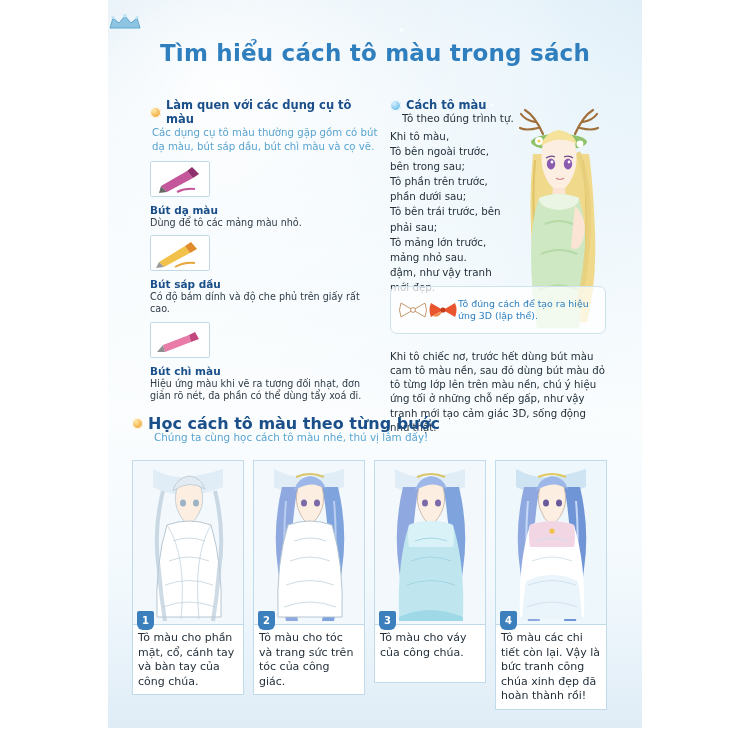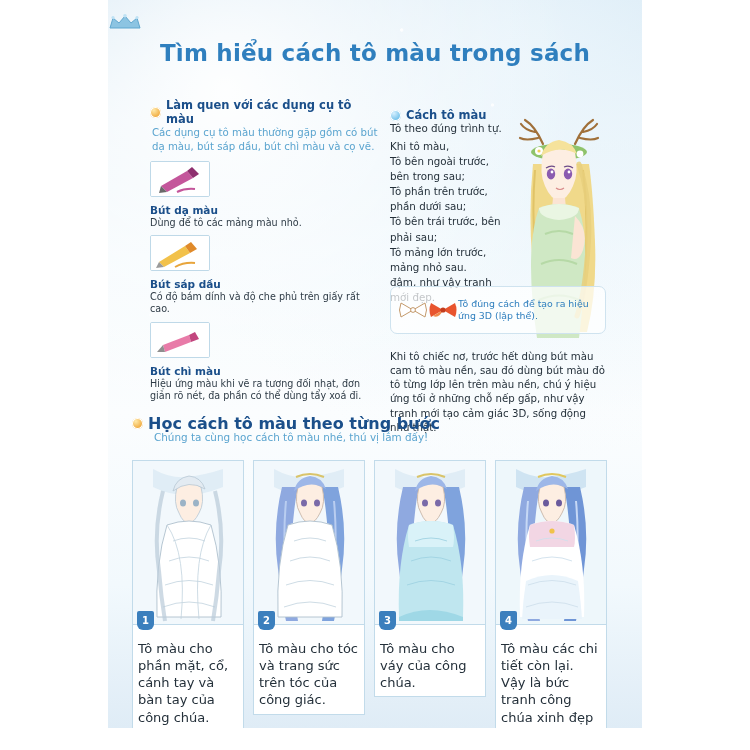--- a/index.html
+++ b/index.html
@@ -72,21 +72,21 @@
   
   .col-left {
     position: absolute;
     left: 42px;
     top: 98px;
     width: 228px;
   }
   .col-right {
     position: absolute;
     left: 282px;
-    top: 108px;
+    top: 98px;
     width: 215px;
   }
   .sec-head {
     display: flex;
     align-items: center;
     gap: 5px;
     font-size: 11.5px;
     font-weight: bold;
     color: #1b4f8a;
   }
@@ -135,21 +135,21 @@
   }
   .tool-desc {
     font-size: 9.6px;
     line-height: 1.3;
     color: #2e3b46;
   }
   
   .rt-intro {
     font-size: 10.3px;
     color: #24303a;
-    margin: 0 0 3px 0;
+    margin: 0 0 3px 12px;
     line-height: 1.35;
   }
   .rt-list {
     font-size: 10.3px;
     color: #24303a;
     line-height: 1.42;
     width: 118px;
   }
   .rt-list div { margin-bottom: 0.5px; }
   .princess {
@@ -247,22 +247,22 @@
     background: #3b7fbd;
     border-radius: 2px 2px 6px 6px;
     color: #ffffff;
     font-size: 10px;
     font-weight: bold;
     display: flex;
     align-items: center;
     justify-content: center;
   }
   .step-cap-text {
-    margin-top: 11px;
-    font-size: 13px;
+    margin-top: 2px;
+    font-size: 11px;
     line-height: 1.32;
     color: #24303a;
   }
   
   svg { display: block; }
 </style>
 </head>
 <body>
 
 <div class="page">

